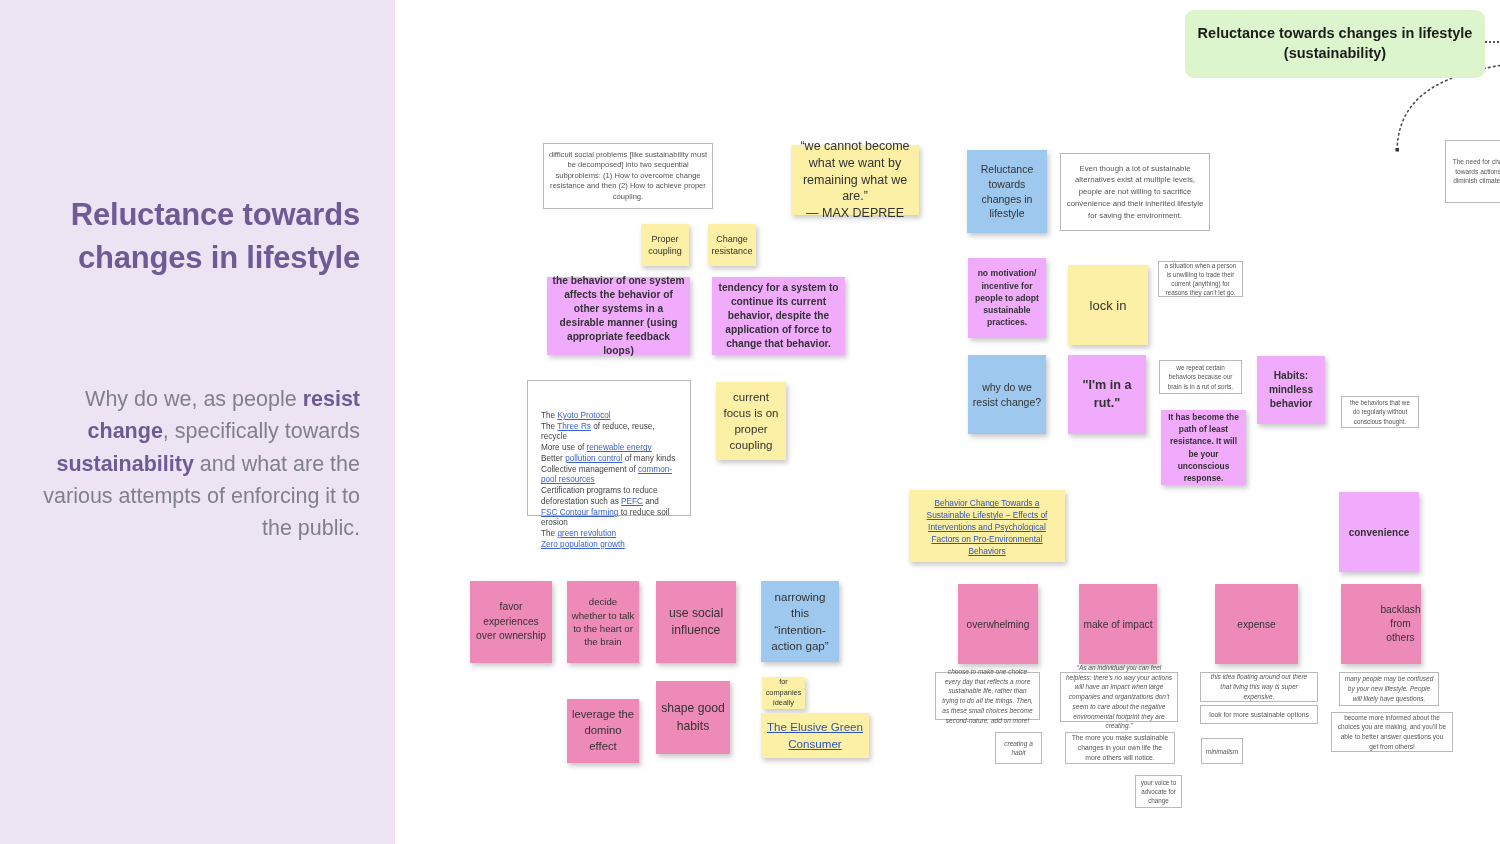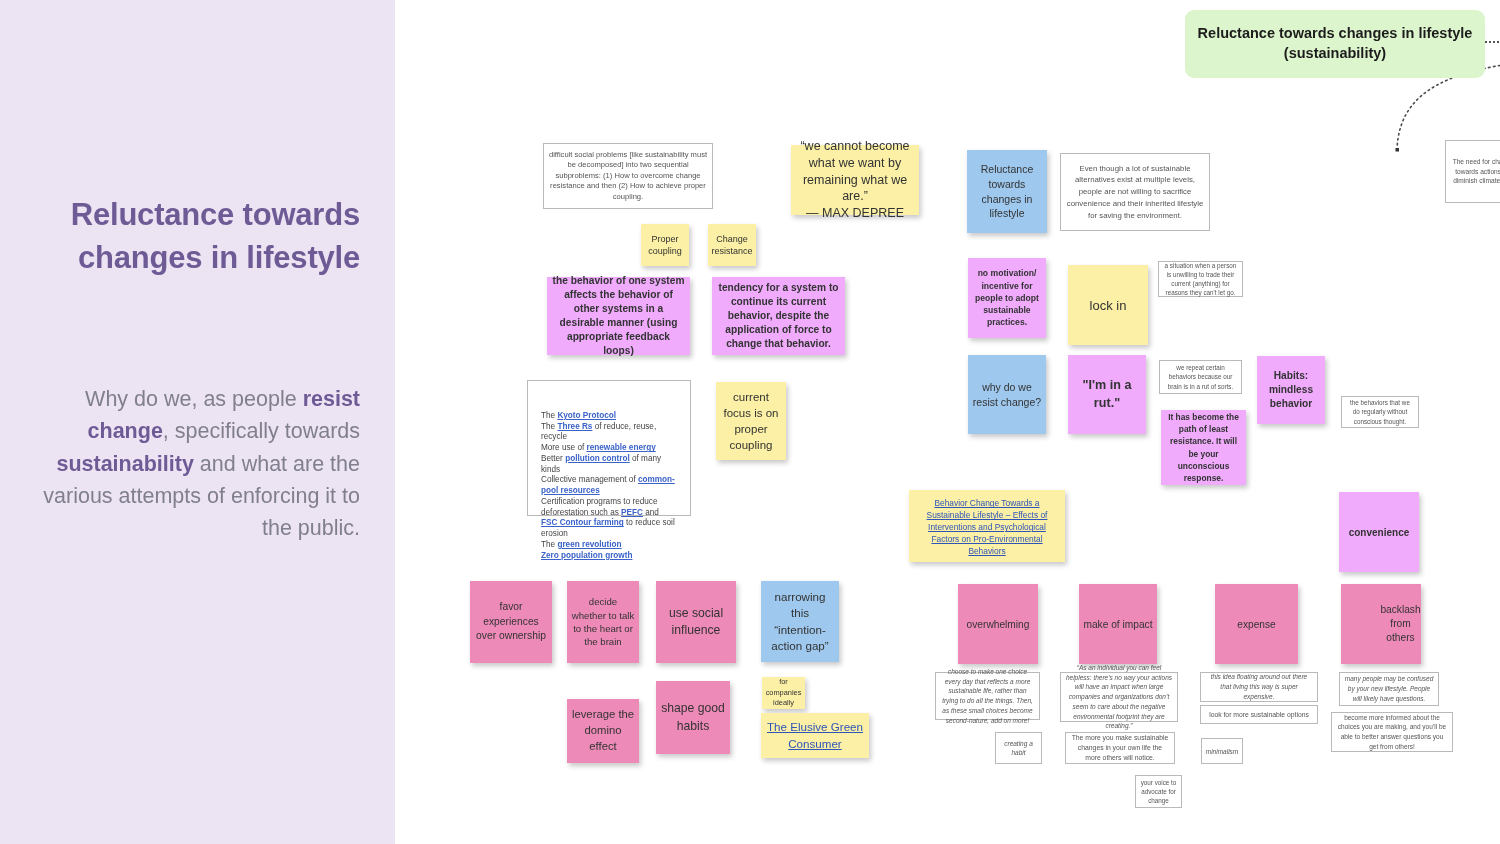--- a/index.html
+++ b/index.html
@@ -56,21 +56,21 @@
     background:#ffffff;border:1px solid #b9b9b9;
     color:#555555;
   }
   .card-italic{font-style:italic;}
   .linky{color:#2e54b8;text-decoration:underline;}
   .kyoto{
     display:block;text-align:left;
     font-size:8.2px;line-height:1.31;color:#444;
     padding:8px 9px;
   }
-  .kyoto a{color:#3a62c9;text-decoration:underline;font-weight:bold;}
+  .kyoto a{color:#3a62c9;text-decoration:underline;}
 
   
   .green-box{
     position:absolute;left:1185px;top:10px;width:300px;height:68px;
     background:#ddf5cd;border-radius:9px;
     display:flex;align-items:center;justify-content:center;
     text-align:center;font-weight:bold;font-size:14.5px;line-height:1.35;
     color:#1c1c1c;padding:4px 10px;box-sizing:border-box;
   }
   .connector{position:absolute;left:980px;top:12px;width:235px;height:140px;pointer-events:none;}

